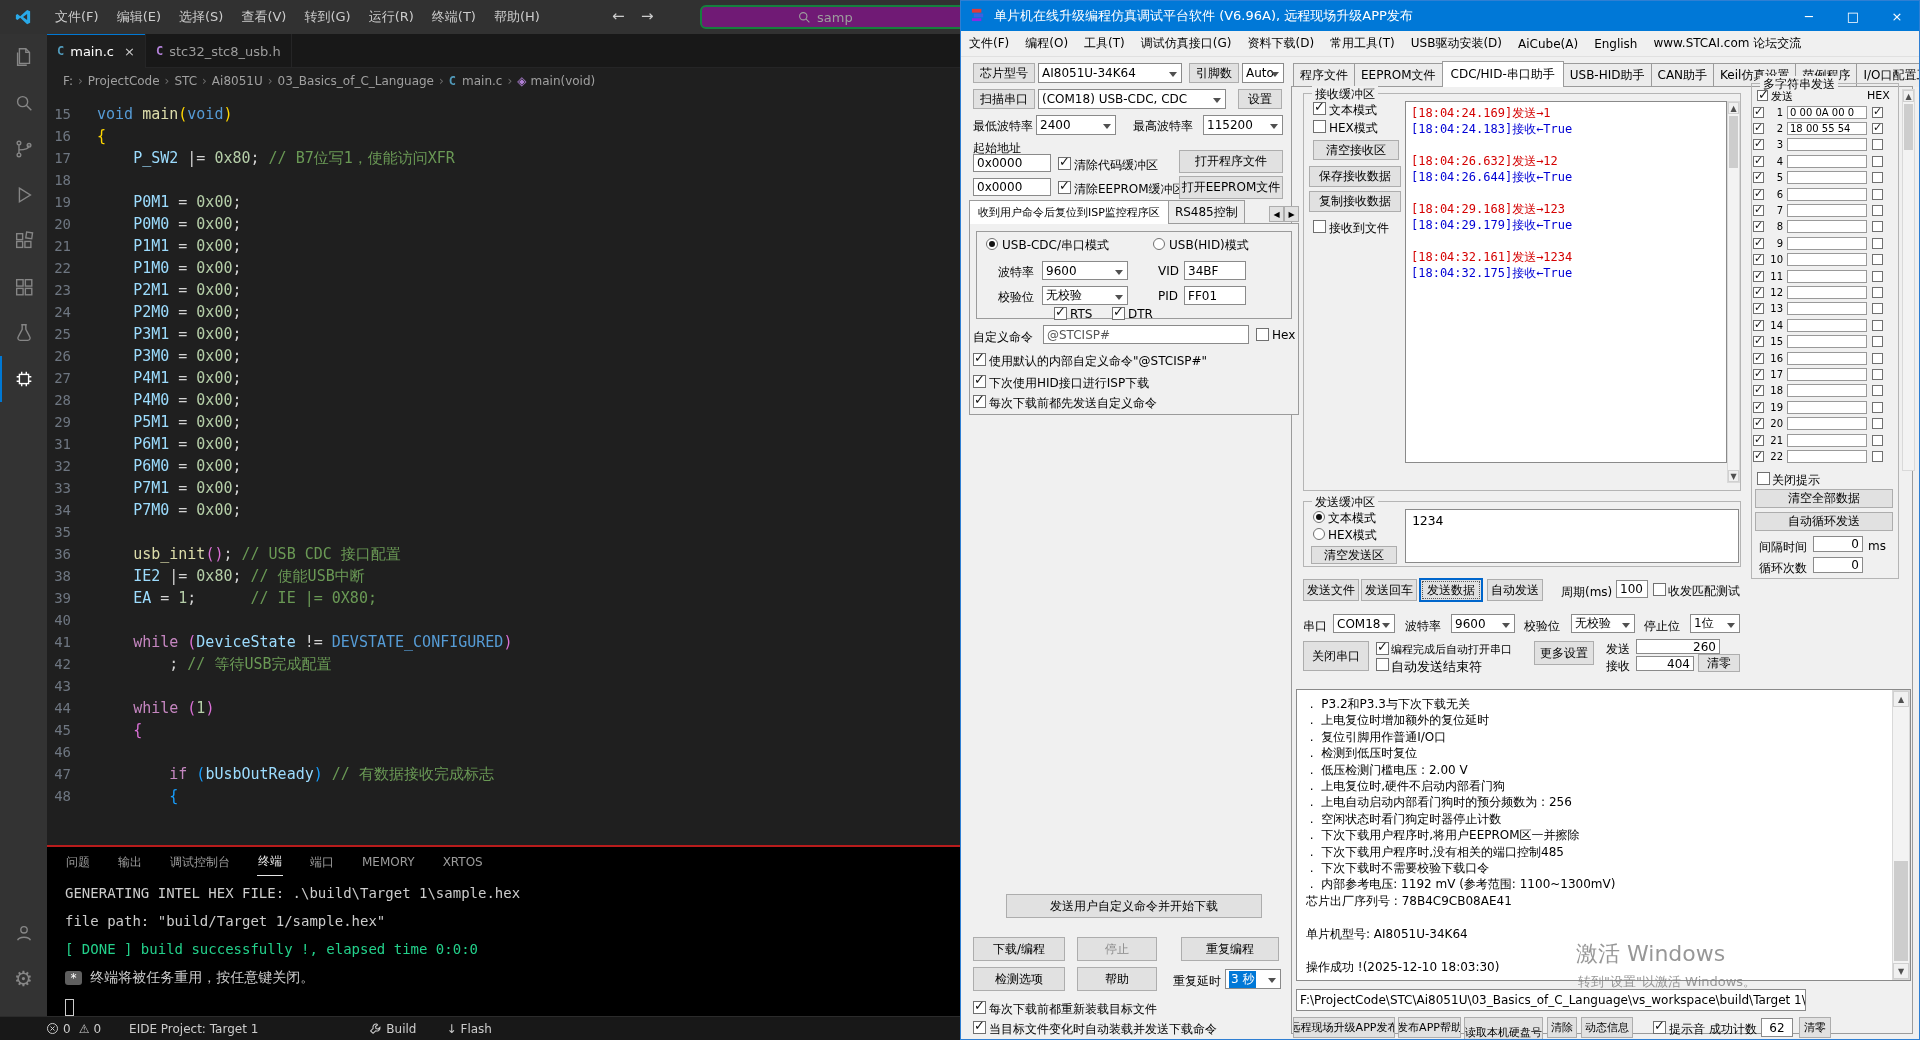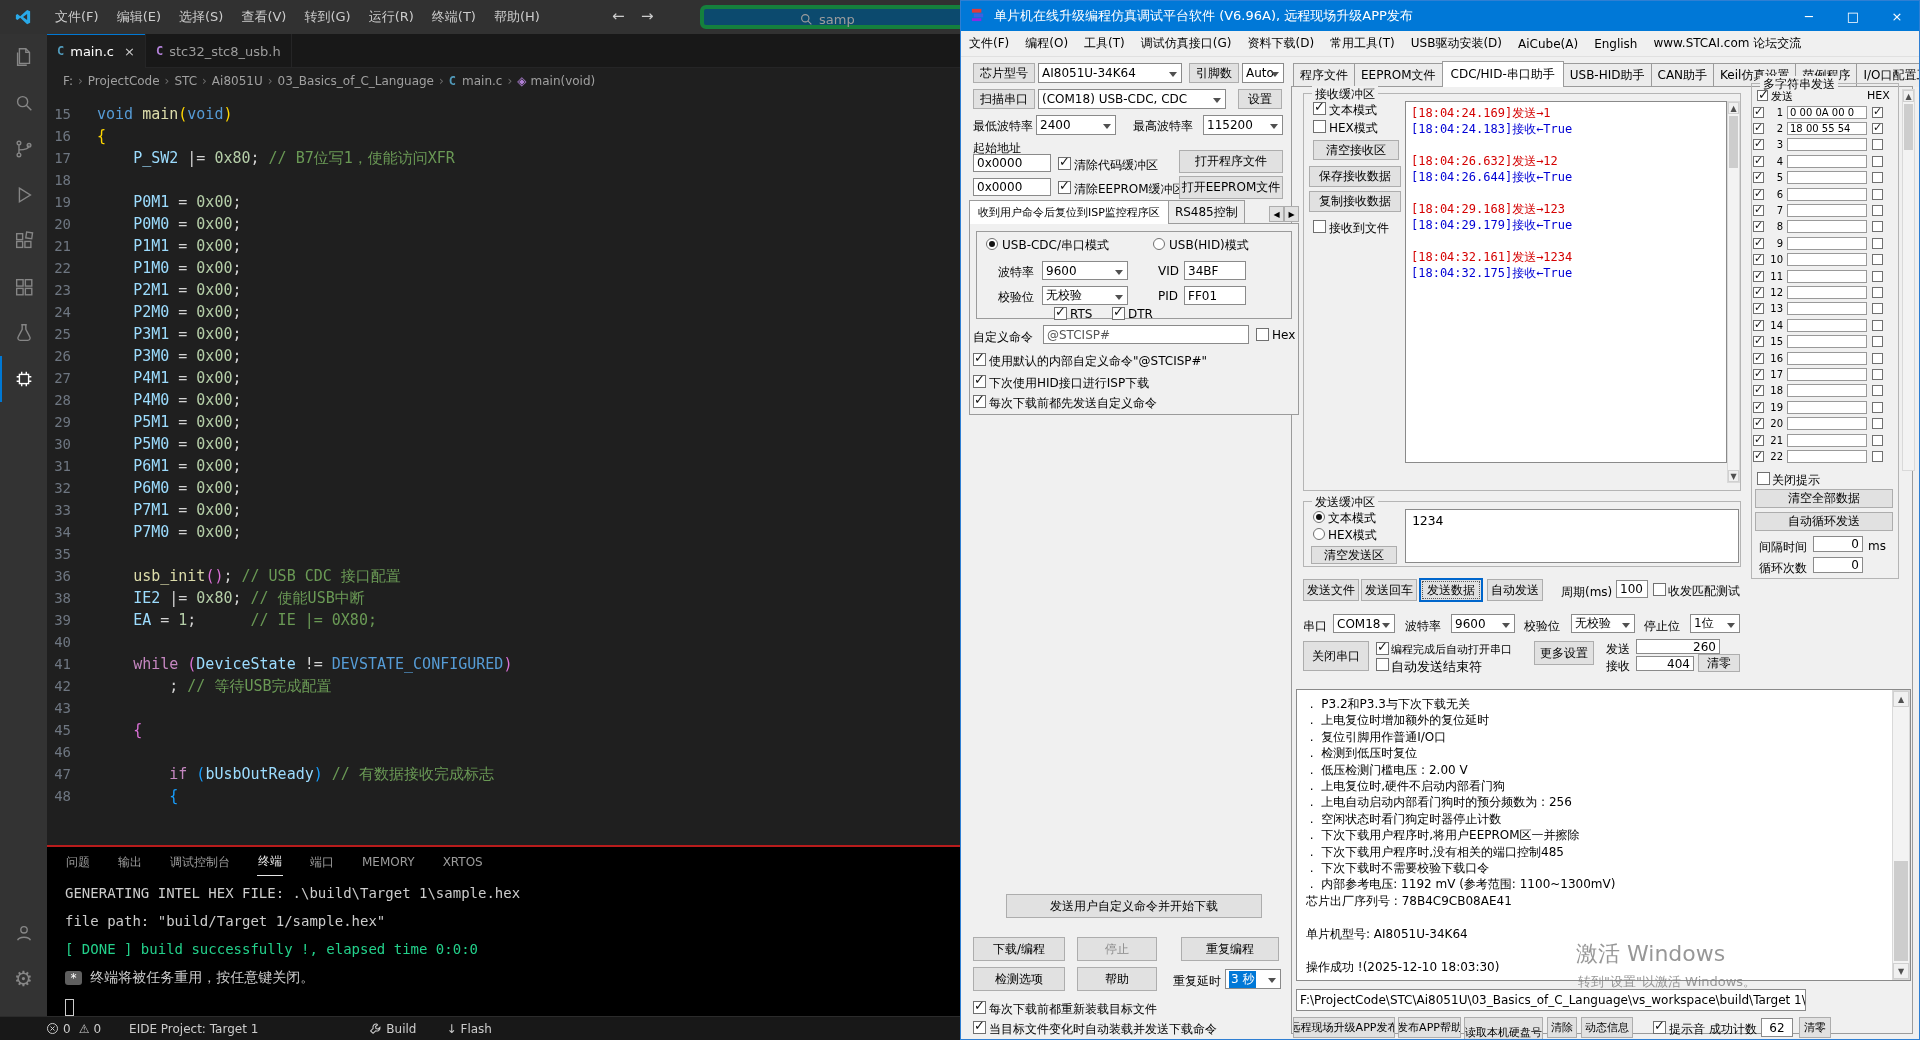--- a/index.html
+++ b/index.html
@@ -5,21 +5,21 @@
   * { box-sizing: border-box; }
   body { margin:0; background:#000; font-family:"DejaVu Sans",sans-serif; }
   #screen { position:relative; width:1920px; height:1040px; overflow:hidden; background:#1f1f1f; }
 
   
   #vscode { position:absolute; left:0; top:0; width:960px; height:1040px; background:#1f1f1f; overflow:hidden; }
   .vs-title { position:absolute; left:0; top:0; width:100%; height:34px; background:#313131; display:flex; align-items:center; color:#cccccc; font-size:13px; }
   .vs-logo { width:46px; display:flex; justify-content:center; align-items:center; }
   .vs-menu { padding:0 9px; cursor:default; white-space:nowrap; }
   .nav-arrow { position:absolute; top:7px; color:#cccccc; font-size:15px; }
-  .vs-search { position:absolute; left:700px; top:5px; width:380px; height:24px; background:#0c4a6e; border:4px solid #15803d; border-radius:6px; color:#9d9d9d; font-size:13px; }
+  .vs-search { position:absolute; left:700px; top:5px; width:380px; height:24px; background:#701a75; border:2px solid #15803d; border-radius:6px; color:#9d9d9d; font-size:13px; }
   .vs-search .sbx { position:absolute; left:96px; top:3px; display:flex; align-items:center; gap:6px; }
 
   .vs-activity { position:absolute; left:0; top:34px; width:47px; height:982px; background:#333333; }
   .ai { height:46px; display:flex; align-items:center; justify-content:center; color:#868686; }
   .ai.on { color:#ffffff; box-shadow:inset 2px 0 0 #0078d4; }
   .ai.bottom { position:absolute; left:0; width:47px; }
 
   .vs-tabs { position:absolute; left:47px; top:34px; right:0; height:34px; background:#181818; display:flex; border-bottom:1px solid #252526; }
   .vs-tab { display:flex; align-items:center; padding:0 10px; font-size:13px; color:#9d9d9d; border-right:1px solid #252526; height:34px; }
   .vs-tab.on { background:#1f1f1f; color:#ffffff; box-shadow:inset 0 1px 0 #0078d4; }
@@ -230,33 +230,33 @@
         <div class="cl"><span class="ln">20</span><span class="tk-tx">    </span><span class="tk-vr">P0M0</span><span class="tk-tx"> </span><span class="tk-op">=</span><span class="tk-tx"> </span><span class="tk-nm">0x00</span><span class="tk-tx">;</span></div>
         <div class="cl"><span class="ln">21</span><span class="tk-tx">    </span><span class="tk-vr">P1M1</span><span class="tk-tx"> </span><span class="tk-op">=</span><span class="tk-tx"> </span><span class="tk-nm">0x00</span><span class="tk-tx">;</span></div>
         <div class="cl"><span class="ln">22</span><span class="tk-tx">    </span><span class="tk-vr">P1M0</span><span class="tk-tx"> </span><span class="tk-op">=</span><span class="tk-tx"> </span><span class="tk-nm">0x00</span><span class="tk-tx">;</span></div>
         <div class="cl"><span class="ln">23</span><span class="tk-tx">    </span><span class="tk-vr">P2M1</span><span class="tk-tx"> </span><span class="tk-op">=</span><span class="tk-tx"> </span><span class="tk-nm">0x00</span><span class="tk-tx">;</span></div>
         <div class="cl"><span class="ln">24</span><span class="tk-tx">    </span><span class="tk-vr">P2M0</span><span class="tk-tx"> </span><span class="tk-op">=</span><span class="tk-tx"> </span><span class="tk-nm">0x00</span><span class="tk-tx">;</span></div>
         <div class="cl"><span class="ln">25</span><span class="tk-tx">    </span><span class="tk-vr">P3M1</span><span class="tk-tx"> </span><span class="tk-op">=</span><span class="tk-tx"> </span><span class="tk-nm">0x00</span><span class="tk-tx">;</span></div>
         <div class="cl"><span class="ln">26</span><span class="tk-tx">    </span><span class="tk-vr">P3M0</span><span class="tk-tx"> </span><span class="tk-op">=</span><span class="tk-tx"> </span><span class="tk-nm">0x00</span><span class="tk-tx">;</span></div>
         <div class="cl"><span class="ln">27</span><span class="tk-tx">    </span><span class="tk-vr">P4M1</span><span class="tk-tx"> </span><span class="tk-op">=</span><span class="tk-tx"> </span><span class="tk-nm">0x00</span><span class="tk-tx">;</span></div>
         <div class="cl"><span class="ln">28</span><span class="tk-tx">    </span><span class="tk-vr">P4M0</span><span class="tk-tx"> </span><span class="tk-op">=</span><span class="tk-tx"> </span><span class="tk-nm">0x00</span><span class="tk-tx">;</span></div>
         <div class="cl"><span class="ln">29</span><span class="tk-tx">    </span><span class="tk-vr">P5M1</span><span class="tk-tx"> </span><span class="tk-op">=</span><span class="tk-tx"> </span><span class="tk-nm">0x00</span><span class="tk-tx">;</span></div>
-        <div class="cl"><span class="ln">30</span><span class="tk-tx">    </span><span class="tk-vr">P5M0</span><span class="tk-tx"> </span><span class="tk-op">=</span><span class="tk-tx"> </span><span class="tk-nm">0x00</span><span class="tk-tx">;</span></div>
         <div class="cl"><span class="ln">31</span><span class="tk-tx">    </span><span class="tk-vr">P6M1</span><span class="tk-tx"> </span><span class="tk-op">=</span><span class="tk-tx"> </span><span class="tk-nm">0x00</span><span class="tk-tx">;</span></div>
         <div class="cl"><span class="ln">32</span><span class="tk-tx">    </span><span class="tk-vr">P6M0</span><span class="tk-tx"> </span><span class="tk-op">=</span><span class="tk-tx"> </span><span class="tk-nm">0x00</span><span class="tk-tx">;</span></div>
         <div class="cl"><span class="ln">33</span><span class="tk-tx">    </span><span class="tk-vr">P7M1</span><span class="tk-tx"> </span><span class="tk-op">=</span><span class="tk-tx"> </span><span class="tk-nm">0x00</span><span class="tk-tx">;</span></div>
         <div class="cl"><span class="ln">34</span><span class="tk-tx">    </span><span class="tk-vr">P7M0</span><span class="tk-tx"> </span><span class="tk-op">=</span><span class="tk-tx"> </span><span class="tk-nm">0x00</span><span class="tk-tx">;</span></div>
         <div class="cl"><span class="ln">35</span></div>
         <div class="cl"><span class="ln">36</span><span class="tk-tx">    </span><span class="tk-fn">usb_init</span><span class="tk-b2">()</span><span class="tk-tx">; </span><span class="tk-cm">// USB CDC 接口配置</span></div>
         <div class="cl"><span class="ln">38</span><span class="tk-tx">    </span><span class="tk-vr">IE2</span><span class="tk-tx"> </span><span class="tk-op">|=</span><span class="tk-tx"> </span><span class="tk-nm">0x80</span><span class="tk-tx">; </span><span class="tk-cm">// 使能USB中断</span></div>
         <div class="cl"><span class="ln">39</span><span class="tk-tx">    </span><span class="tk-vr">EA</span><span class="tk-tx"> </span><span class="tk-op">=</span><span class="tk-tx"> </span><span class="tk-nm">1</span><span class="tk-tx">;      </span><span class="tk-cm">// IE |= 0X80;</span></div>
         <div class="cl"><span class="ln">40</span></div>
         <div class="cl"><span class="ln">41</span><span class="tk-tx">    </span><span class="tk-ct">while</span><span class="tk-tx"> </span><span class="tk-b2">(</span><span class="tk-vr">DeviceState</span><span class="tk-tx"> </span><span class="tk-op">!=</span><span class="tk-tx"> </span><span class="tk-cn">DEVSTATE_CONFIGURED</span><span class="tk-b2">)</span></div>
         <div class="cl"><span class="ln">42</span><span class="tk-tx">        ; </span><span class="tk-cm">// 等待USB完成配置</span></div>
         <div class="cl"><span class="ln">43</span></div>
+        <div class="cl"><span class="ln">44</span><span class="tk-tx">    </span><span class="tk-ct">while</span><span class="tk-tx"> </span><span class="tk-b2">(</span><span class="tk-nm">1</span><span class="tk-b2">)</span></div>
         <div class="cl"><span class="ln">45</span><span class="tk-tx">    </span><span class="tk-b2">{</span></div>
         <div class="cl"><span class="ln">46</span></div>
         <div class="cl"><span class="ln">47</span><span class="tk-tx">        </span><span class="tk-ct">if</span><span class="tk-tx"> </span><span class="tk-b3">(</span><span class="tk-vr">bUsbOutReady</span><span class="tk-b3">)</span><span class="tk-tx"> </span><span class="tk-cm">// 有数据接收完成标志</span></div>
         <div class="cl"><span class="ln">48</span><span class="tk-tx">        </span><span class="tk-b3">{</span></div>
       </div>
 
     <div id="panel">
       <div class="ptabs" id="vs-panel-tabs">
           <span class="ptab">问题</span>
           <span class="ptab">输出</span>

